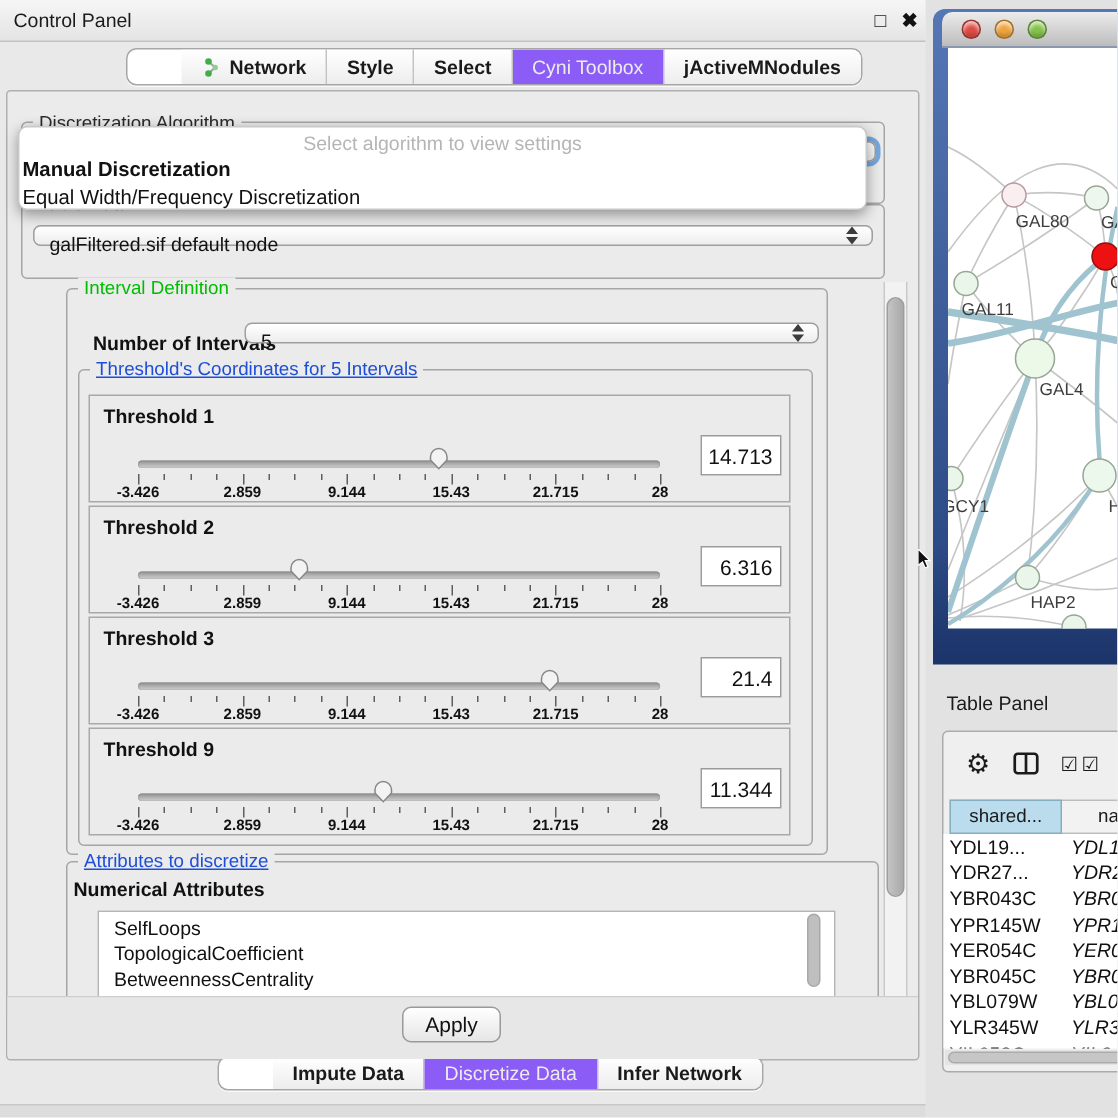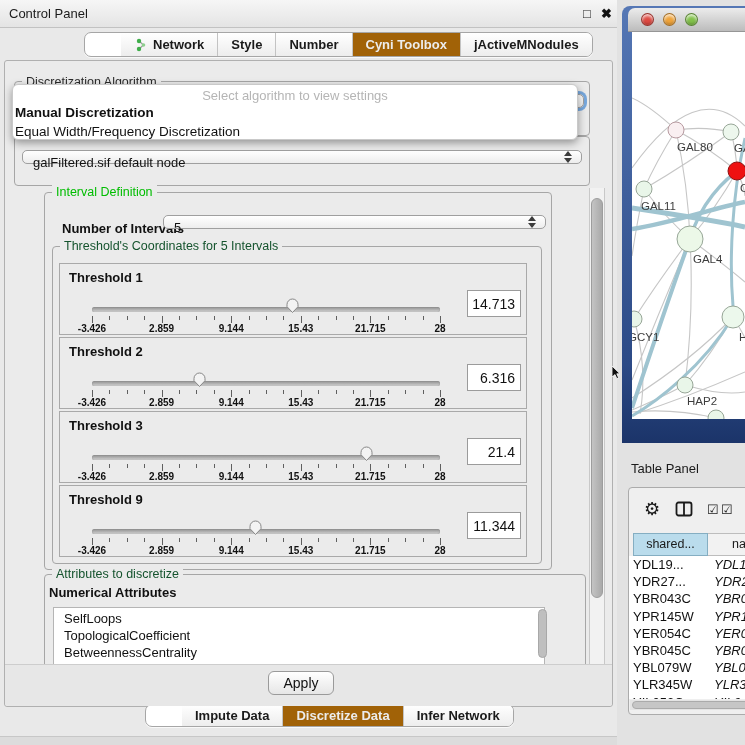--- a/index.html
+++ b/index.html
@@ -14,30 +14,30 @@
 .cp-float { position:absolute; left:583px; top:6px; font-size:13px; color:#222; cursor:default; }
 .cp-close { position:absolute; left:601px; top:6px; font-size:13px; font-weight:700; color:#111; cursor:default; }
 
 .segbar { position:absolute; display:flex; border:1px solid #a6a6a6; border-radius:7px;
   overflow:hidden; background:#fff; box-shadow:0 1px 0 rgba(255,255,255,.7);padding-left:36px; }
 .segbar.top { left:84px; top:32px; height:25px; }
 .segbar.bottom { left:145px; top:704px; height:23px; }
 .seg { display:flex; align-items:center; gap:5px; padding:0 13px; font-size:13px; font-weight:700;
   color:#1a1a1a; background:linear-gradient(#ffffff,#ededed); border-right:1px solid #c3c3c3; }
 .seg:last-child { border-right:none; }
-.seg.sel { background:#a16207; color:#ececec; font-weight:700; }
+.seg.sel { background:#8b5cf6; color:#ececec; font-weight:400; }
 .tabic { width:14px; height:14px; }
 
 .content-frame { position:absolute; left:4px; top:60px; width:609px; height:647px;
   background:#ebebeb; border:1px solid #b0b0b0; border-radius:3px; }
 
 .grp { position:absolute; border:1px solid #a6a6a6; border-radius:4px; }
 .grp-title { position:absolute; top:-8px; left:7px; background:#ebebeb; padding:0 4px;
   font-size:12.5px; white-space:nowrap; }
-.t-dark { color:#2a2a2a; } .t-green { color:#00bd00; } .t-blue { color:#14532d; }
+.t-dark { color:#2a2a2a; } .t-green { color:#00bd00; } .t-blue { color:#1d4ed8;text-decoration:underline; }
 
 .combo { position:absolute; background:linear-gradient(#ffffff,#ededed); border:1px solid #9f9f9f;
   border-radius:5px; height:14px; }
 .combo .val { font-size:13px; line-height:24px; padding-left:10px; color:#111; white-space:nowrap;
   overflow:hidden; }
 .arrows { position:absolute; right:9px; top:50%; transform:translateY(-50%); display:flex;
   flex-direction:column; gap:2px; }
 .arr-up { width:0; height:0; border-left:4px solid transparent; border-right:4px solid transparent;
   border-bottom:5px solid #3c3c3c; }
 .arr-dn { width:0; height:0; border-left:4px solid transparent; border-right:4px solid transparent;
@@ -141,21 +141,21 @@
             <circle cx="5" cy="3" r="2.2" fill="#3fae4a"></circle>
             <circle cx="5" cy="11" r="2.2" fill="#3fae4a"></circle>
             <circle cx="9.5" cy="7" r="1.8" fill="#8ed08e"></circle>
           </svg>
           <span>Network</span>
         </div>
         <div class="seg">
           <span>Style</span>
         </div>
         <div class="seg">
-          <span>Number</span>
+          <span>Select</span>
         </div>
         <div class="seg sel">
           <span>Cyni Toolbox</span>
         </div>
         <div class="seg">
           <span>jActiveMNodules</span>
         </div>
       </div>
 
     <div class="content-frame"></div>
@@ -352,21 +352,21 @@
                 <path d="M2,7.5 a5.5,5.5 0 1 1 11,0 v2.2 l-5.5,5.8 l-5.5,-5.8 z" fill="#f3f3f3" stroke="#878787"></path>
               </svg></div>
             <input class="th-value" value="11.344" style="">
           </div>
         </div>
     </div>
 
     <div class="grp" style="left:44px; top:574px; width:542px; height:96px;">
       <span class="grp-title t-blue">Attributes to discretize</span>
       <span class="attr-subtitle" style="left:4px; top:10px;">Numerical Attributes</span>
-      <div class="attr-list" style="left:8px; top:32px; width:492px; height:73px;">
+      <div class="attr-list" style="left:20px; top:32px; width:492px; height:73px;">
           <div class="attr-item">SelfLoops</div>
           <div class="attr-item">TopologicalCoefficient</div>
           <div class="attr-item">BetweennessCentrality</div>
         </div>
       <span class="attr-scroll" style="right:38px; top:34px;"></span>
     </div>
 
     <div class="apply-band">
       <div class="apply-btn">Apply</div>
     </div>

